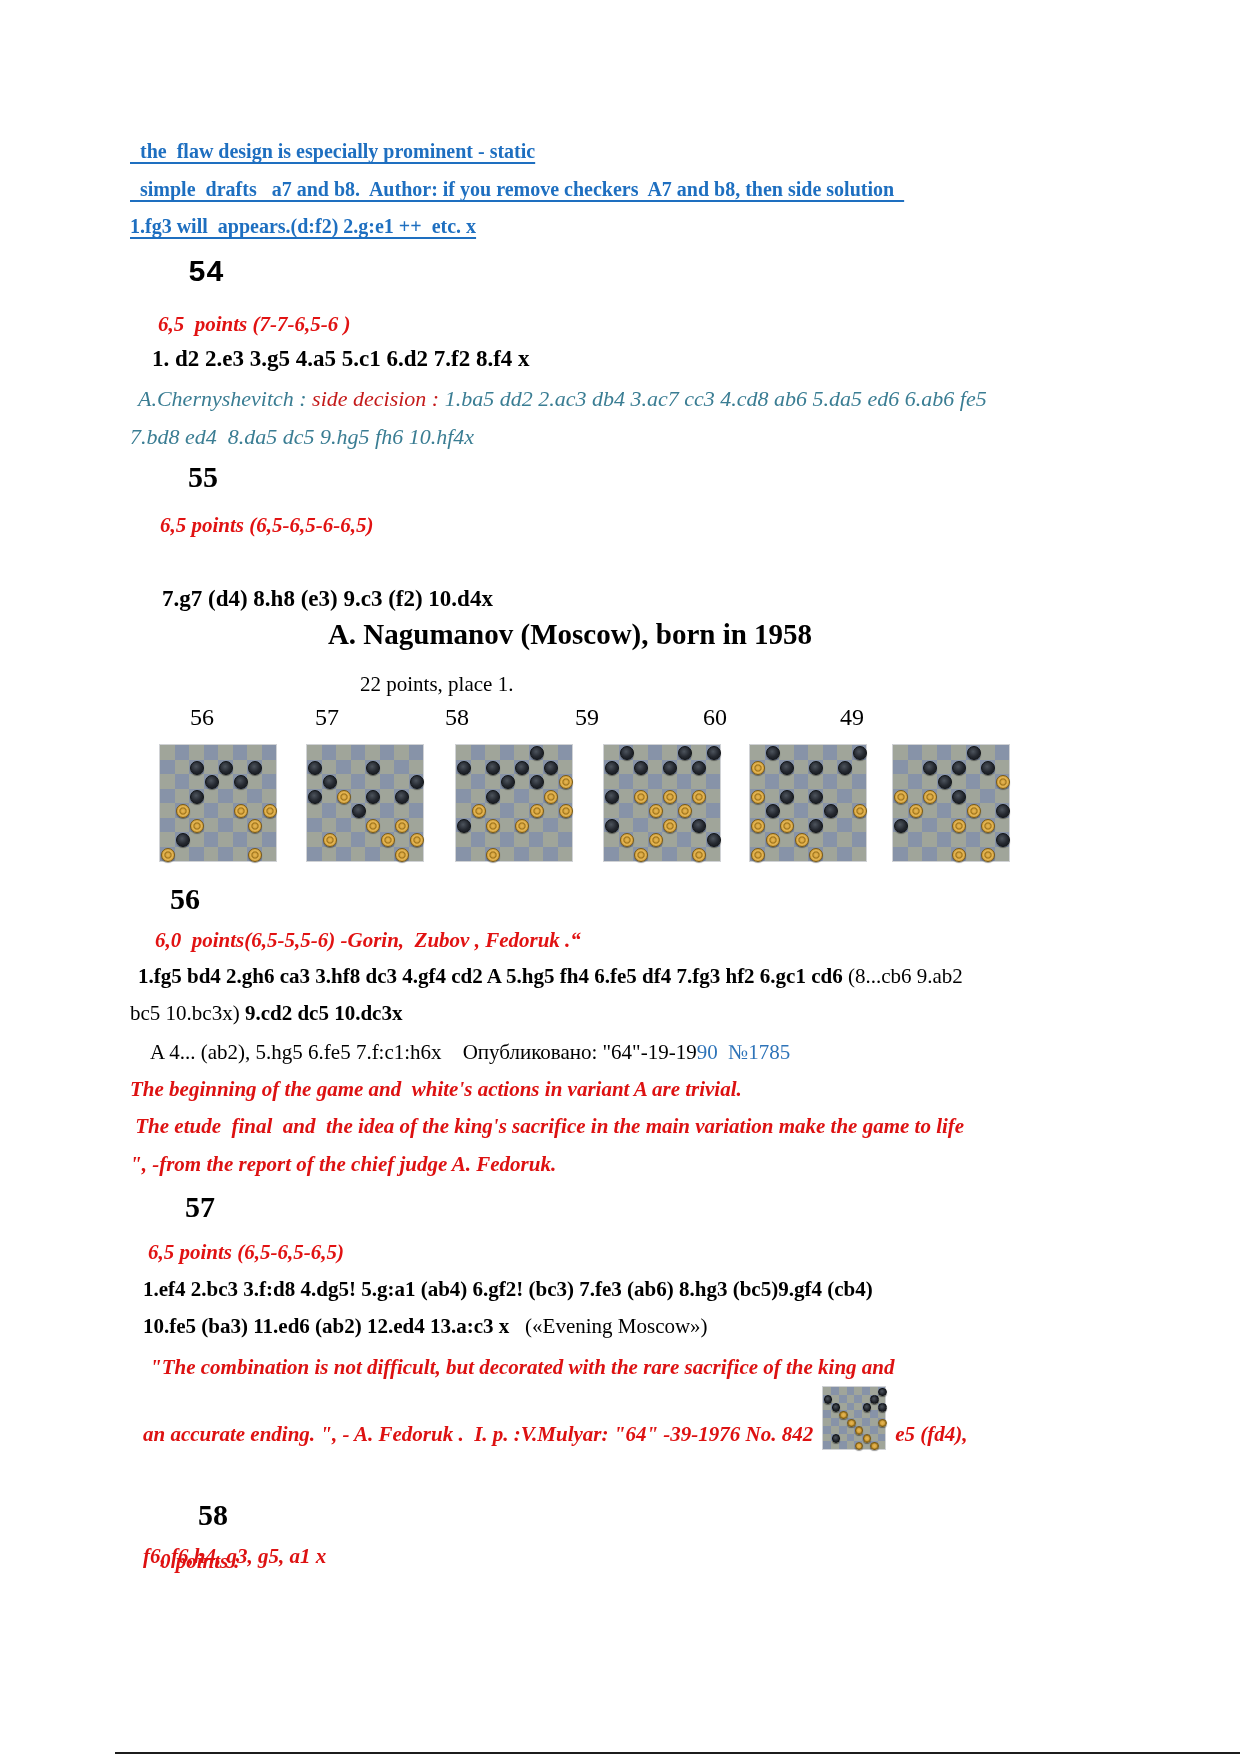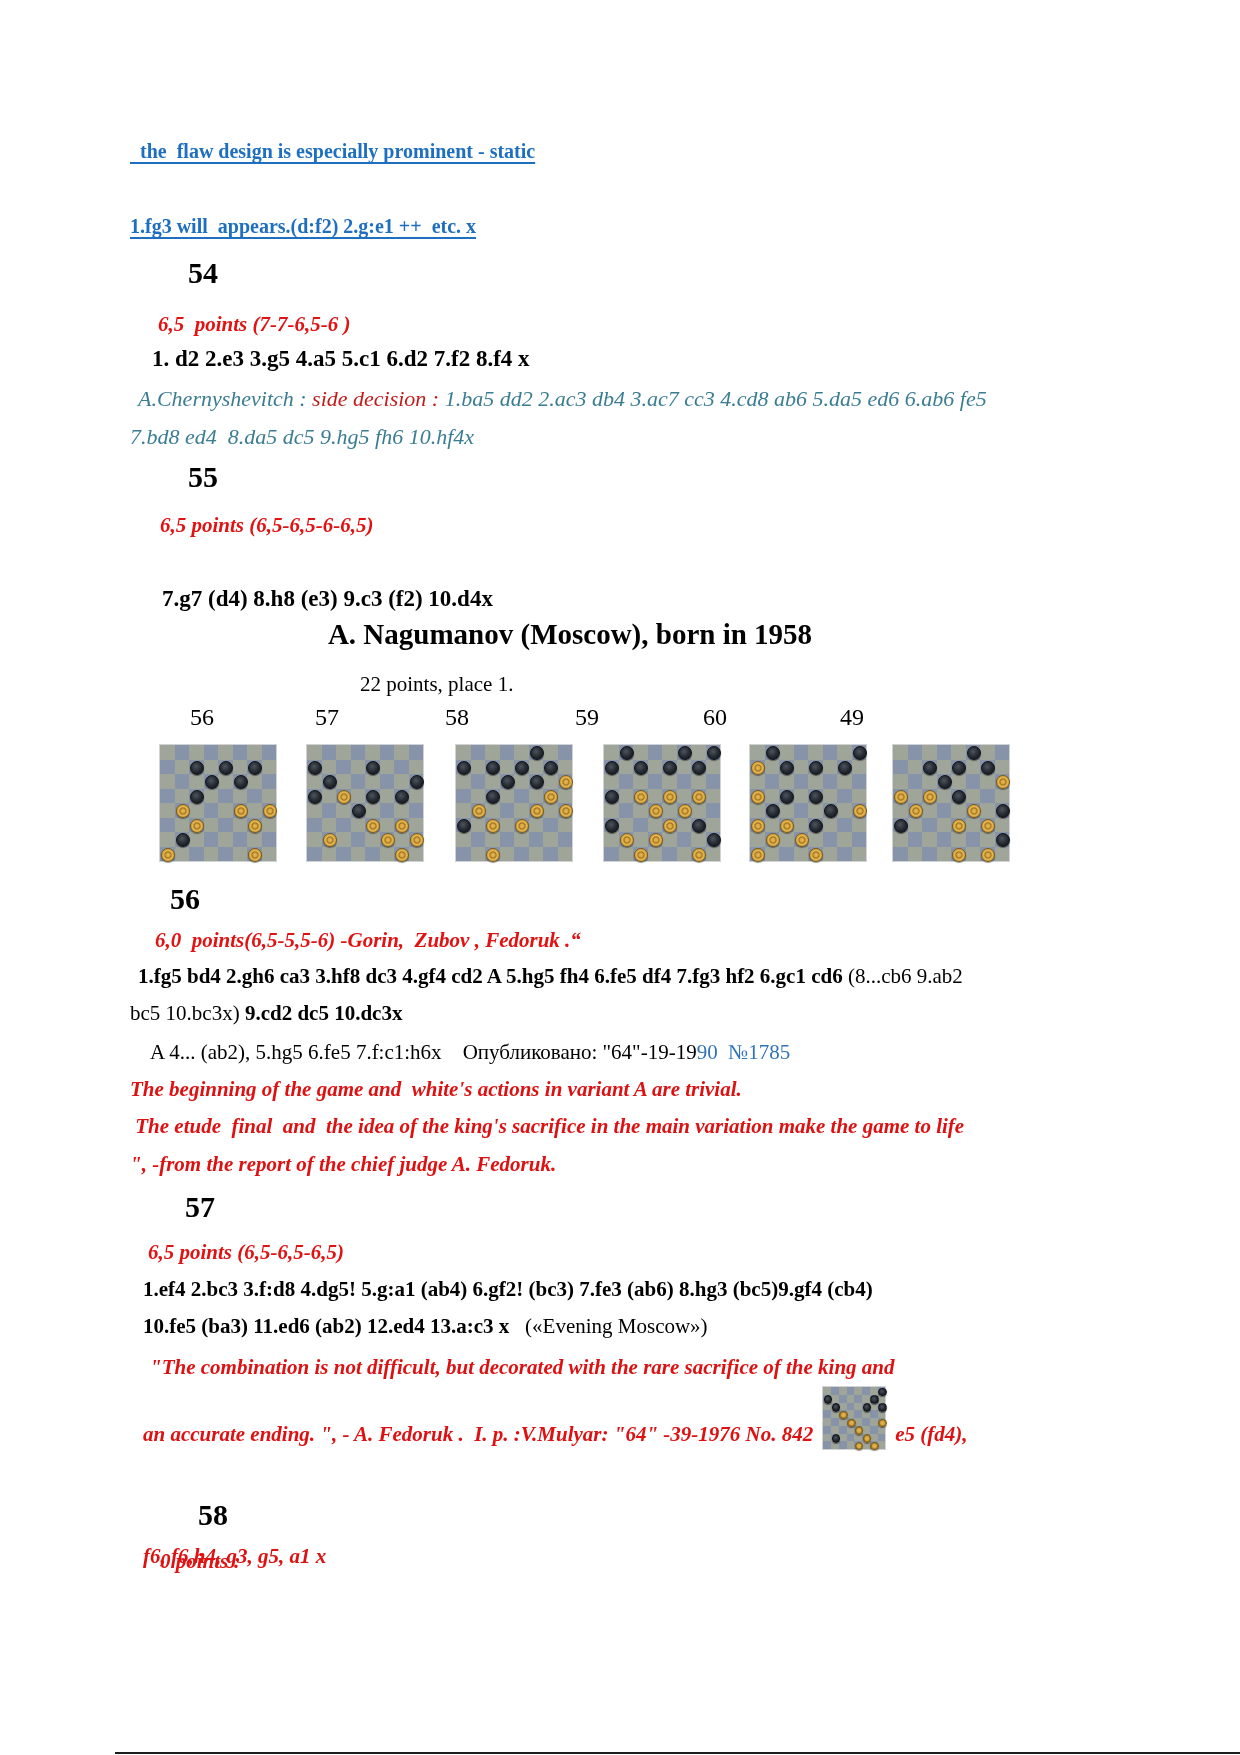--- a/index.html
+++ b/index.html
@@ -46,23 +46,24 @@
   .inline-row{display:flex;align-items:flex-end;gap:10px;}
   .inline-row .board{position:relative;flex:0 0 auto;}
   .bottom-rule{background:#1c1c1c;height:2px;}
 </style>
 </head>
 <body>
 
 <div id="page">
 
   <div class="abs blue-underline t" style="top:140px;left:130px;">  the  flaw design is especially prominent - static</div>
+  <div class="abs blue-underline t" style="top:178px;left:130px;">  simple  drafts   a7 and b8.  Author: if you remove checkers  A7 and b8, then side solution  </div>
   <div class="abs blue-underline t" style="top:215px;left:130px;">1.fg3 will  appears.(d:f2) 2.g:e1 ++  etc. x</div>
 
-  <div class="abs num-heading t" style="top:256px;left:188px;">54</div>
+  <div class="abs num-heading t" style="top:256px;left:188px;font-family:Liberation Mono, monospace;">54</div>
   <div class="abs pts t" style="top:312px;left:158px;">6,5  points (7-7-6,5-6 )</div>
   <div class="abs sol-big t" style="top:346px;left:152px;">1. d2 2.e3 3.g5 4.a5 5.c1 6.d2 7.f2 8.f4 x</div>
   <div class="abs note t" style="top:386px;left:138px;"><span>A.Chernyshevitch : </span><span class="rd">side decision : </span><span>1.ba5 dd2 2.ac3 db4 3.ac7 cc3 4.cd8 ab6 5.da5 ed6 6.ab6 fe5</span></div>
   <div class="abs note t" style="top:424px;left:130px;">7.bd8 ed4  8.da5 dc5 9.hg5 fh6 10.hf4x</div>
 
   <div class="abs num-heading t" style="top:460px;left:188px;">55</div>
   <div class="abs pts t" style="top:513px;left:160px;">6,5 points (6,5-6,5-6-6,5)</div>
   <div class="abs sol-big t" style="top:586px;left:162px;">7.g7 (d4) 8.h8 (e3) 9.c3 (f2) 10.d4x</div>
 
   <div class="abs main-heading t" style="top:618px;left:0;width:1140px;">A. Nagumanov (Moscow), born in 1958</div>

